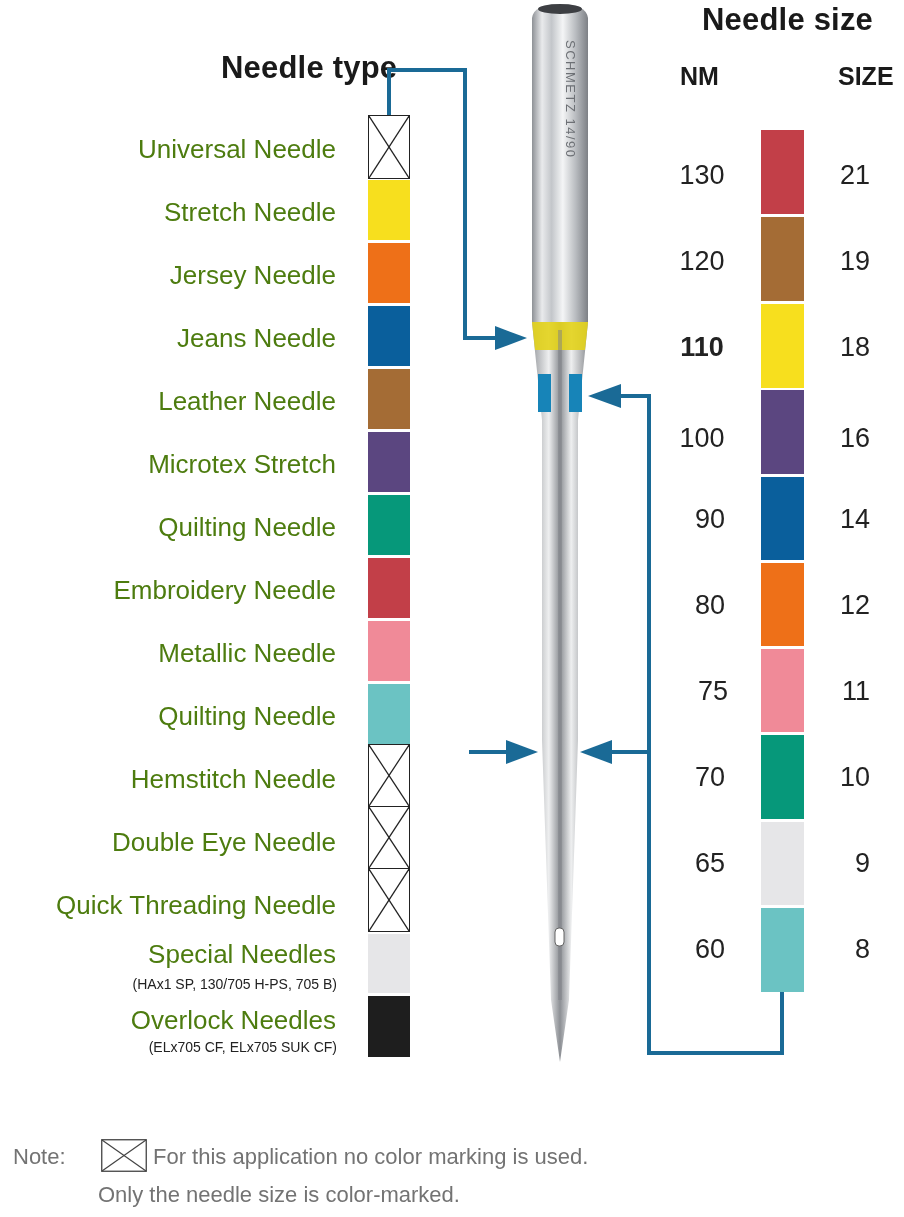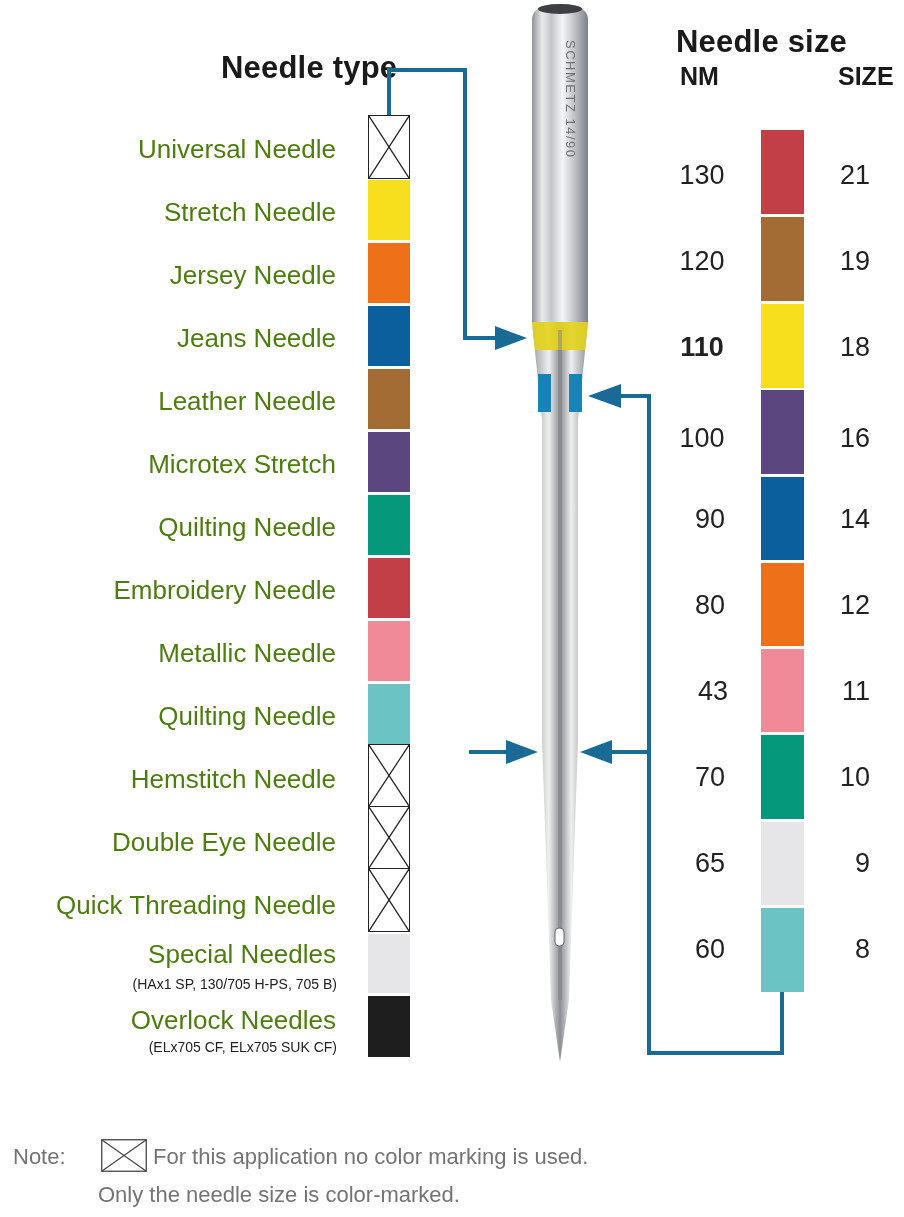--- a/index.html
+++ b/index.html
@@ -15,21 +15,21 @@
   .swatch.cross svg { position:absolute; left:0; top:0; width:100%; height:100%; }
   .size-swatch { position:absolute; left:761px; width:43px; }
   .nm { position:absolute; font-size:27px; color:#222; width:70px; text-align:center; line-height:1; }
   .sz { position:absolute; font-size:27px; color:#222; width:60px; text-align:right; line-height:1; }
   .note { position:absolute; font-size:22px; color:#737373; white-space:nowrap; line-height:1; }
 </style>
 </head>
 <body>
 
 <div class="abs heading" style="left:221px; top:2px;margin-top:48px;">Needle type</div>
-<div class="abs heading" style="left:676px; top:2px;margin-top:22px;">Needle size</div>
+<div class="abs heading" style="left:702px; top:2px;">Needle size</div>
 <div class="abs colhead" style="left:680px; top:62px;">NM</div>
 <div class="abs colhead" style="left:838px; top:62px;">SIZE</div>
 
 <svg class="abs" style="left:0; top:0;" width="904" height="1217">
 
   <polyline points="389,115 389,70 465,70 465,338 500,338" fill="none" stroke="#1a6a96" stroke-width="4"></polyline>
   <polygon points="495,326 527,338 495,350" fill="#1a6a96"></polygon>
 
   <polyline points="782,992 782,1053 649,1053 649,396 615,396" fill="none" stroke="#1a6a96" stroke-width="4"></polyline>
   <polygon points="621,384 588,396 621,408" fill="#1a6a96"></polygon>
@@ -145,21 +145,21 @@
   <div class="size-swatch" style="top:735px; height:84px; background:#06987a;"></div>
   <div class="size-swatch" style="top:822px; height:83px; background:#e6e6e8;"></div>
   <div class="size-swatch" style="top:908px; height:84px; background:#6bc3c3;"></div>
 
   <div class="nm" style="left:667px; top:162px;">130</div>
   <div class="nm" style="left:667px; top:248px;">120</div>
   <div class="nm" style="left:667px; top:334px;font-weight:bold;">110</div>
   <div class="nm" style="left:667px; top:425px;">100</div>
   <div class="nm" style="left:675px; top:506px;">90</div>
   <div class="nm" style="left:675px; top:592px;">80</div>
-  <div class="nm" style="left:678px; top:678px;">43</div>
+  <div class="nm" style="left:678px; top:678px;">75</div>
   <div class="nm" style="left:675px; top:764px;">70</div>
   <div class="nm" style="left:675px; top:850px;">65</div>
   <div class="nm" style="left:675px; top:936px;">60</div>
 
   <div class="sz" style="left:810px; top:162px;">21</div>
   <div class="sz" style="left:810px; top:248px;">19</div>
   <div class="sz" style="left:810px; top:334px;">18</div>
   <div class="sz" style="left:810px; top:425px;">16</div>
   <div class="sz" style="left:810px; top:506px;">14</div>
   <div class="sz" style="left:810px; top:592px;">12</div>

